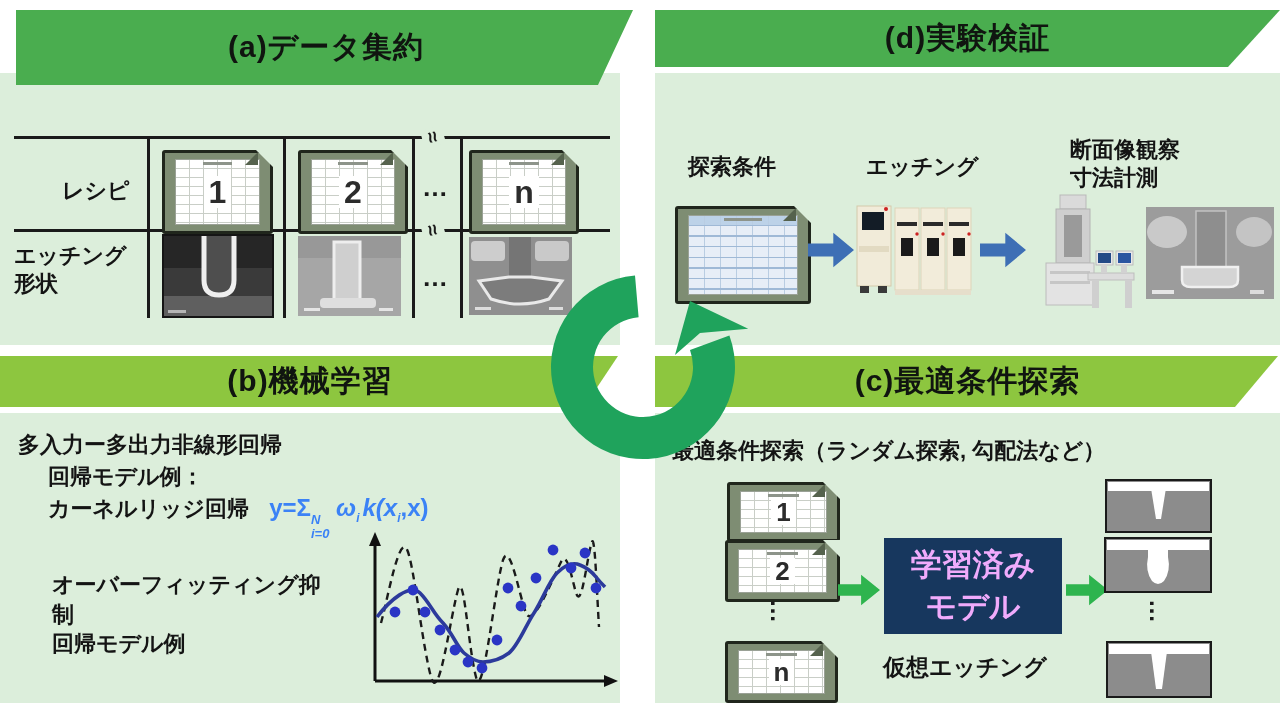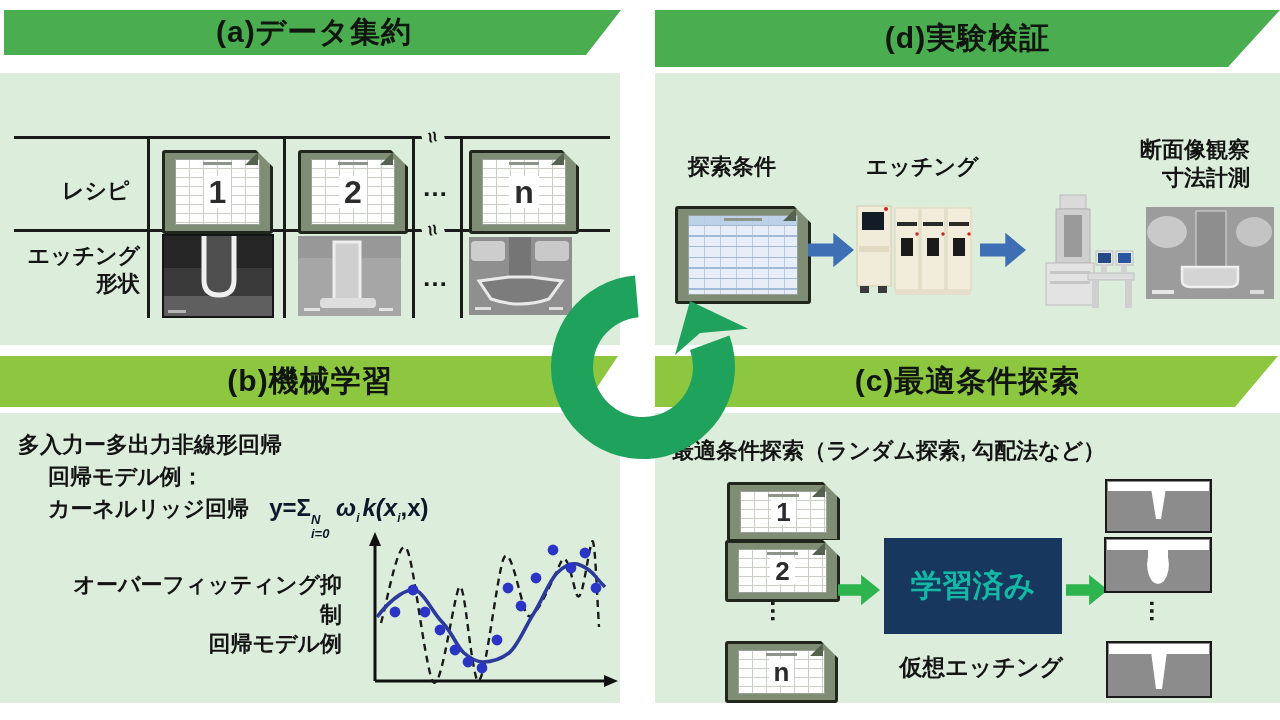--- a/index.html
+++ b/index.html
@@ -5,21 +5,21 @@
   html,body{margin:0;padding:0;background:#fff;}
   body{font-family:"Liberation Sans","DejaVu Sans",sans-serif;}
   #canvas{position:relative;width:1280px;height:720px;background:#fff;overflow:hidden;}
   .abs{position:absolute;}
   .panel{position:absolute;background:#dceedb;}
   .band{position:absolute;display:flex;align-items:center;justify-content:center;
         font-weight:700;font-size:30px;color:#101510;letter-spacing:1px;}
   .band.dark{background:#4aad4f;}
   .band.lime{background:#8dc63f;}
   .t{position:absolute;font-weight:700;color:#141414;}
-  .ctr{text-align:right;}
+  .ctr{text-align:left;}
   
   .hline{position:absolute;height:3px;background:#1a1a1a;}
   .vline{position:absolute;width:3px;background:#1a1a1a;}
   .break-mark{position:absolute;width:18px;height:22px;background:#dceedb;display:flex;
               align-items:center;justify-content:center;font-size:20px;font-weight:700;color:#1a1a1a;
               transform:rotate(75deg);}
   
   .ficon{position:absolute;background:#7e8d73;border:3px solid #20261c;border-radius:3px;}
   .ficon .mask{position:absolute;top:-3px;right:-3px;width:0;height:0;
                border-style:solid;border-width:0 17px 17px 0;
@@ -39,38 +39,38 @@
       repeating-linear-gradient(90deg,#ffffff00 0 15px,#b9cde2 15px 16px),
       linear-gradient(#bcd2e8 0 10px,#e7eef7 10px 100%);}
   
   .barrow{position:absolute;clip-path:polygon(0 32%,55% 32%,55% 2%,100% 50%,55% 98%,55% 68%,0 68%);}
   .barrow.blue{background:#3e6fb5;}
   .barrow.green{background:#2eb44e;}
   
   .hdots{position:absolute;font-weight:900;color:#1a1a1a;letter-spacing:2px;}
   .vdots{position:absolute;font-weight:900;color:#1a1a1a;letter-spacing:2px;transform:rotate(90deg);transform-origin:center;}
   
-  .modelbox{position:absolute;background:#17375e;color:#14b8a6;display:flex;flex-direction:column;
+  .modelbox{position:absolute;background:#17375e;color:#f0abfc;display:flex;flex-direction:column;
             align-items:center;justify-content:center;font-weight:700;font-size:31px;line-height:1.35;}
   
-  .formula{font-weight:700;color:#0f172a;}
+  .formula{font-weight:700;color:#3b82f6;}
   .stack{display:inline-flex;flex-direction:column;align-items:flex-start;font-size:13px;line-height:1.05;
          vertical-align:-8px;font-style:italic;font-weight:700;}
   .it{font-style:italic;}
   sub{font-size:12px;}
   .plot-dots circle{fill:#2a35c5;}
   svg{display:block;}
 </style>
 </head>
 <body>
 
 <div id="canvas">
 
   <div class="panel" style="left:0;top:73px;width:620px;height:272px;"></div>
-  <div class="band dark" style="left:4px;top:10px;width:620px;height:45px;clip-path:polygon(0 0,617px 0,582px 100%,0 100%);padding-right:30px;">
+  <div class="band dark" style="left:16px;top:10px;width:620px;height:75px;clip-path:polygon(0 0,617px 0,582px 100%,0 100%);padding-right:30px;">
     <span>(a)データ集約</span>
   </div>
 
   <div class="hline" style="left:14px;top:136px;width:596px;"></div>
   <div class="hline" style="left:14px;top:229px;width:596px;"></div>
   <div class="vline" style="left:147px;top:136px;height:182px;"></div>
   <div class="vline" style="left:283px;top:136px;height:182px;"></div>
   <div class="vline" style="left:412px;top:136px;height:182px;"></div>
   <div class="vline" style="left:460px;top:136px;height:182px;"></div>
   <div class="break-mark" style="left:424px;top:126px;">≈</div>
@@ -297,20 +297,21 @@
         <span class="num" style="font-size:26px;">n</span>
       </div>
     <div class="mask"></div>
       <div class="flap"></div>
   </div>
 
   <div class="barrow green" style="left:838px;top:574px;width:42px;height:32px;"></div>
 
   <div class="modelbox" style="left:884px;top:538px;width:178px;height:96px;">
     <div>学習済み</div>
+    <div>モデル</div>
   </div>
   <div class="t ctr" style="left:883px;top:652px;width:180px;font-size:23px;">仮想エッチング</div>
 
   <div class="barrow green" style="left:1066px;top:574px;width:42px;height:32px;"></div>
 
   <div class="abs" style="left:1105px;top:479px;">
     <svg width="107" height="54" viewBox="0 0 107 54">
       <rect x="1" y="1" width="105" height="52" fill="#8c8c8c" stroke="#1a1a1a" stroke-width="2"></rect>
       <rect x="3" y="3" width="101" height="9" fill="#ffffff"></rect>
       <polygon points="45,3 62,3 56,40 51,40" fill="#ffffff"></polygon>

